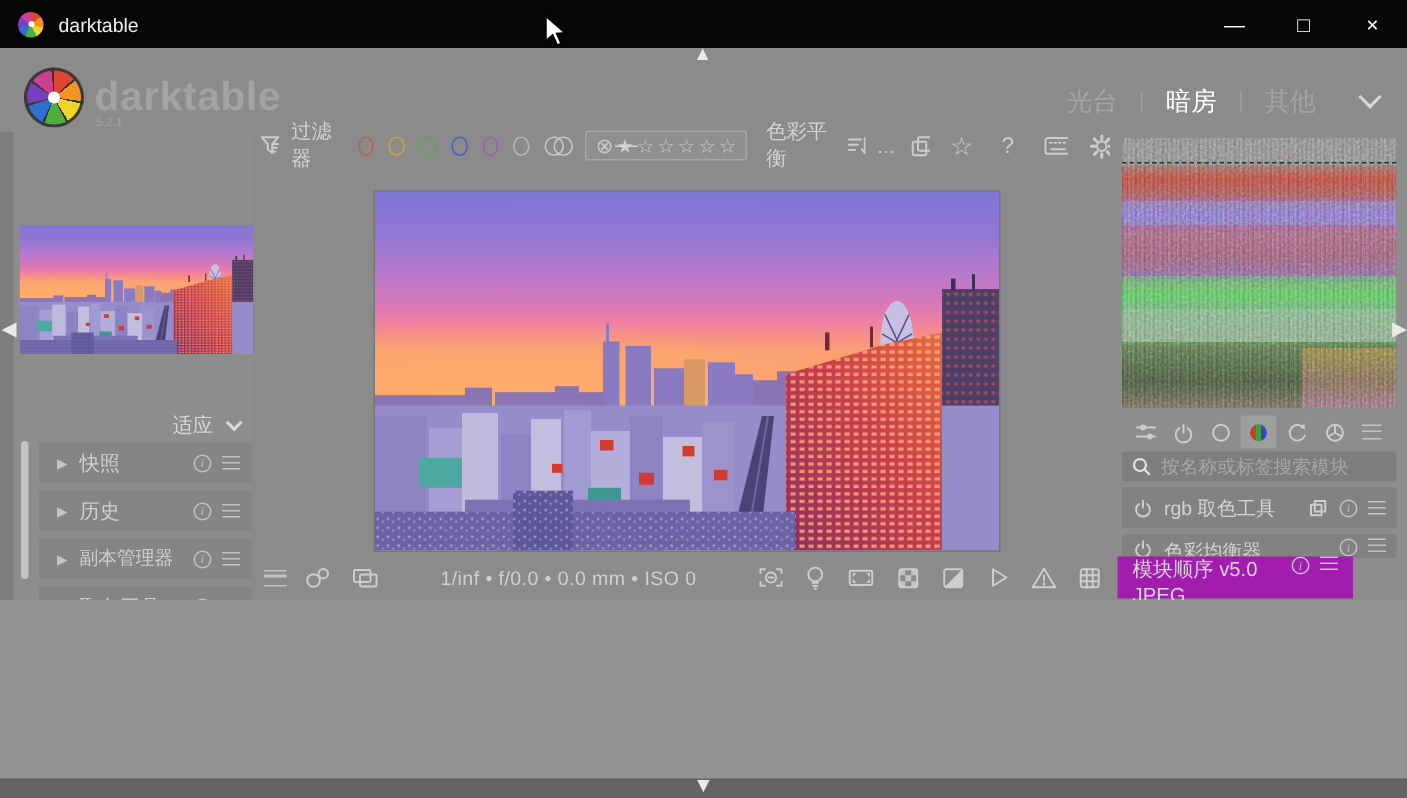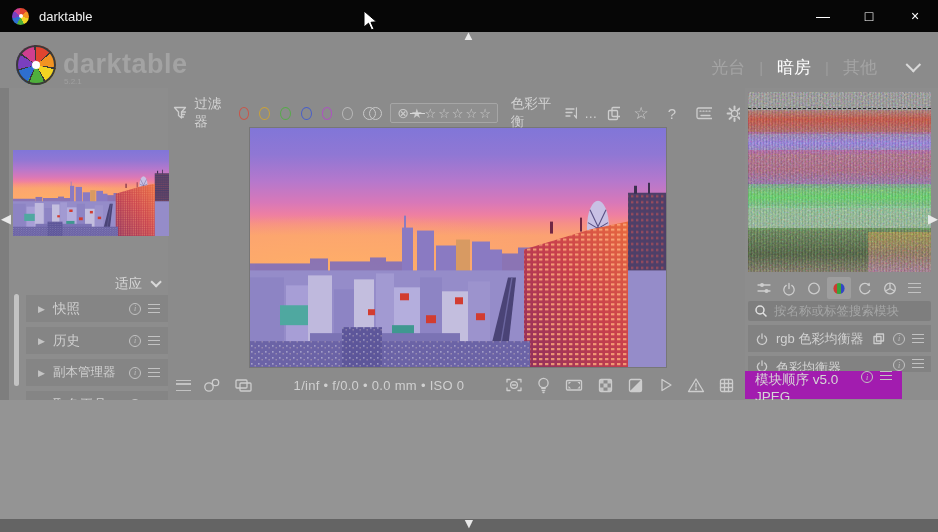--- a/index.html
+++ b/index.html
@@ -29,21 +29,21 @@
   .app-name { left:63px; top:49px; font-size:27px; font-weight:bold; color:#a3a3a3; letter-spacing:.5px; }
   .app-version { left:64px; top:77px; font-size:8px; color:#a0a0a0; }
   .views { right:22px; top:56px; display:flex; align-items:center; gap:14px; font-size:17px; position:absolute; }
   .view { color:#a4a4a4; }
   .view.active { color:#fdfdfd; }
   .view-sep { color:#9d9d9d; font-size:15px; }
   .chev { width:11px; height:11px; border-right:2.5px solid #d9d9d9; border-bottom:2.5px solid #d9d9d9; transform:rotate(45deg) translateY(-4px); }
   .panel-arrow { color:#e9e9e9; font-size:13px; line-height:1; }
 
   
-  .filterbar { left:172px; top:100px; width:568px; height:26px; display:flex; align-items:center; gap:7px; color:#d8d8d8; }
+  .filterbar { left:172px; top:84px; width:568px; height:26px; display:flex; align-items:center; gap:7px; color:#d8d8d8; }
   .filterbar svg { display:block; }
   .f-label { font-size:13.5px; color:#d3d3d3; margin-right:2px; }
   .cring { width:13px; height:13px; border-radius:50%; border:1.6px solid; margin-left:3px; }
   .dblc { width:20px; height:13px; position:relative; margin-left:3px; }
   .dblc i { position:absolute; width:13px; height:13px; border:1.6px solid #c9c9c9; border-radius:50%; top:0; }
   .dblc i:first-child{left:0} .dblc i:last-child{left:6px}
   .starbox { display:flex; align-items:center; gap:2px; border:1px solid #a6a6a6; background:rgba(255,255,255,.04); border-radius:2px; padding:2px 6px; margin-left:4px; }
   .star { font-size:13px; color:#cccccc; line-height:1; }
   .reject { font-size:14px; color:#c9c9c9; line-height:1; }
   .strike-star { position:relative; }
@@ -461,21 +461,21 @@
       <circle cx="6" cy="6" r="4" fill="none" stroke="#e0e0e0" stroke-width="1.5"></circle>
       <path d="M9,9 L12.5,12.5" stroke="#e0e0e0" stroke-width="1.5"></path>
     </svg>
   <input type="text" placeholder="按名称或标签搜索模块" style="">
 </div>
 
 <div class="modrow" style="top:325px">
   <svg width="14" height="14">
       <path class="st" d="M4.4,4 a4.6,4.6 0 1 0 5.2,0 M7,1.8 v4.6"></path>
     </svg>
-  <span class="lbl">rgb 色彩均衡器</span>
+  <span class="lbl">rgb 取色工具</span>
   <svg width="14" height="13">
       <rect class="st" x="4.5" y="2" width="7" height="7"></rect>
       <rect class="st" x="2" y="4.5" width="7" height="7" fill="#828282"></rect>
     </svg>
   <span class="info-i">i</span>
   <span class="hamb"></span>
 </div>
 <div class="modrow" style="top:356px; height:16px; overflow:hidden; align-items:flex-start; padding-top:3px">
   <svg width="14" height="14">
       <path class="st" d="M4.4,4 a4.6,4.6 0 1 0 5.2,0 M7,1.8 v4.6"></path>

